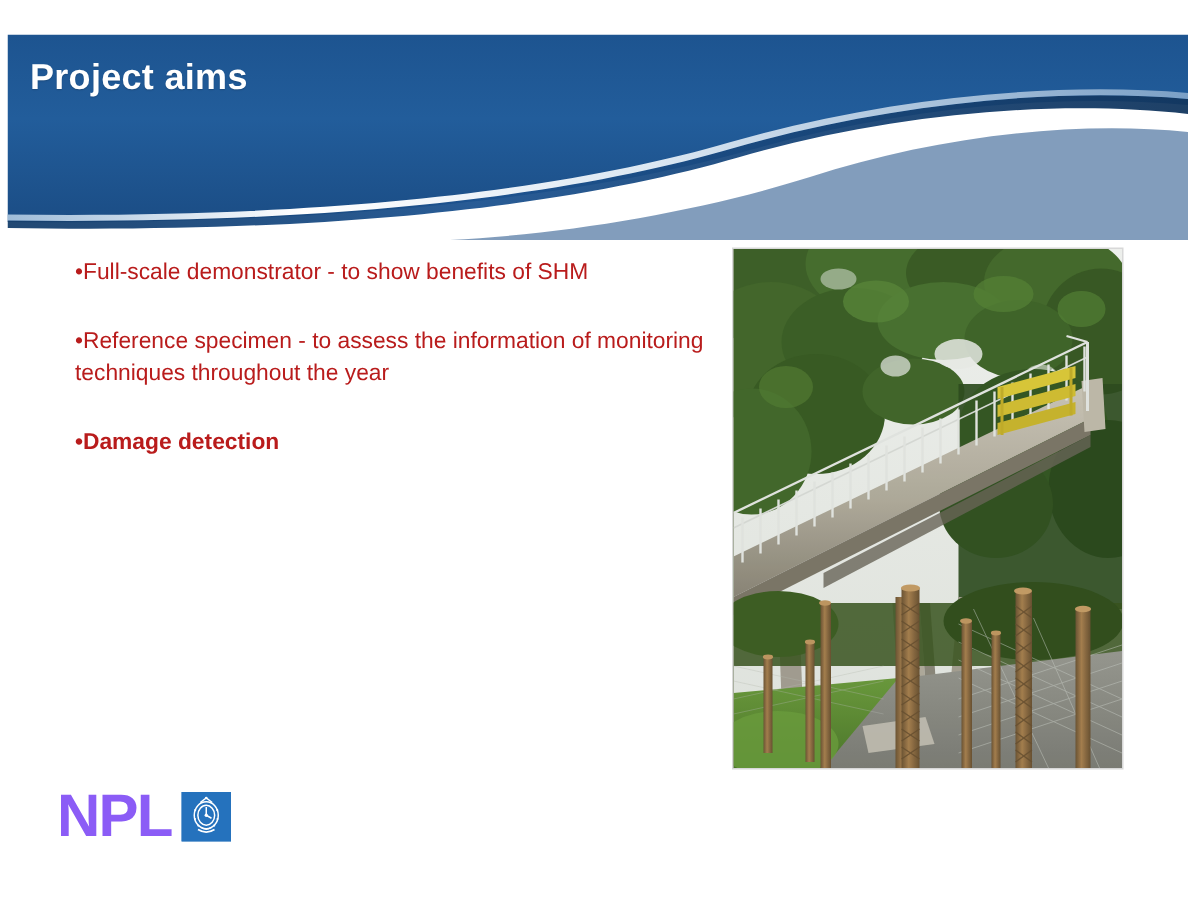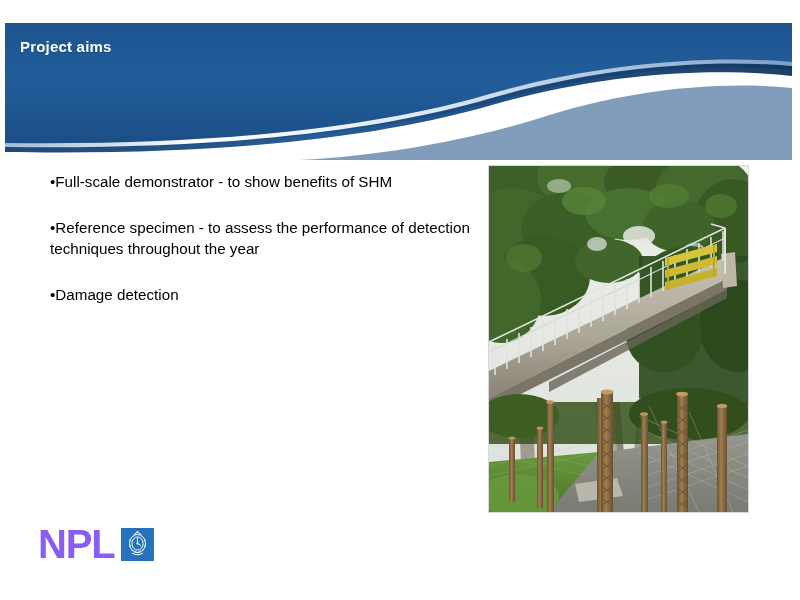--- a/index.html
+++ b/index.html
@@ -35,44 +35,45 @@
     overflow: hidden;
   }
   #header-banner svg {
     display: block;
   }
 
   #slide-title {
     position: absolute;
     left: 20px;
     top: 38px;
-    font-size: 15px;
+    font-size: 24px;
     font-weight: bold;
     color: #ffffff;
     letter-spacing: 0.2px;
     white-space: nowrap;
     text-shadow: 0 1px 1px rgba(0,0,0,0.18);
   }
 
   
   #body-text {
     position: absolute;
     left: 50px;
     top: 172px;
     width: 432px;
   }
   .bullet-item {
-    color: #000000;
+    color: #b91c1c;
     font-size: 15.2px;
     line-height: 1.38;
     margin: 0 0 25px 0;
     text-indent: 0;
   }
   .bullet-item:last-child {
     margin-bottom: 0;
+    font-weight: bold;
   }
   .bullet-item .dot {
     font-size: 15.2px;
     line-height: 1;
   }
 
   
   #photo-frame {
     position: absolute;
     left: 489px;
@@ -169,21 +170,21 @@
       </g>
     </svg>
 
     <div id="slide-title">Project aims</div>
   </div>
 
   <div id="body-text">
 
     <p class="bullet-item"><span class="dot">•</span><span>Full-scale demonstrator - to show benefits of SHM</span></p>
 
-    <p class="bullet-item"><span class="dot">•</span><span>Reference specimen - to assess the performance of detection techniques throughout the year</span></p>
+    <p class="bullet-item"><span class="dot">•</span><span>Reference specimen - to assess the information of monitoring techniques throughout the year</span></p>
 
 
     <p class="bullet-item"><span class="dot">•</span><span>Damage detection</span></p>
   </div>
 
   <div id="photo-frame">
     <svg width="259" height="346" viewBox="0 0 259 346" xmlns="http://www.w3.org/2000/svg">
       <defs>
         <linearGradient id="skyG" x1="0" y1="0" x2="0" y2="1">
           <stop offset="0%" stop-color="#f6f7f5"></stop>

